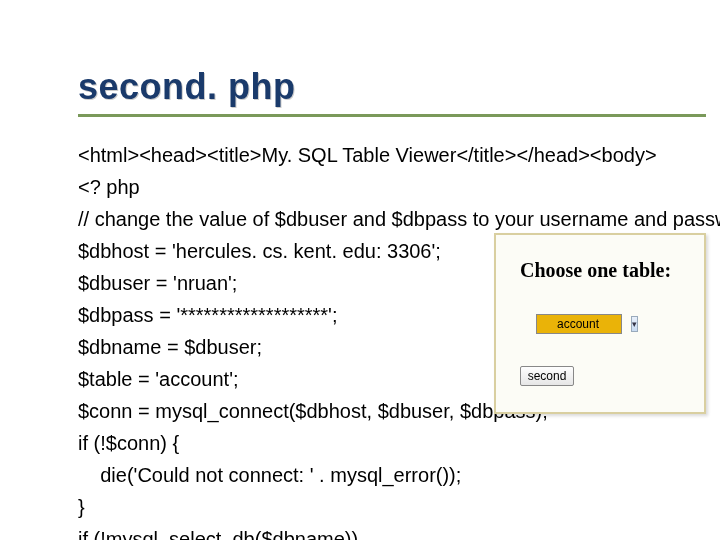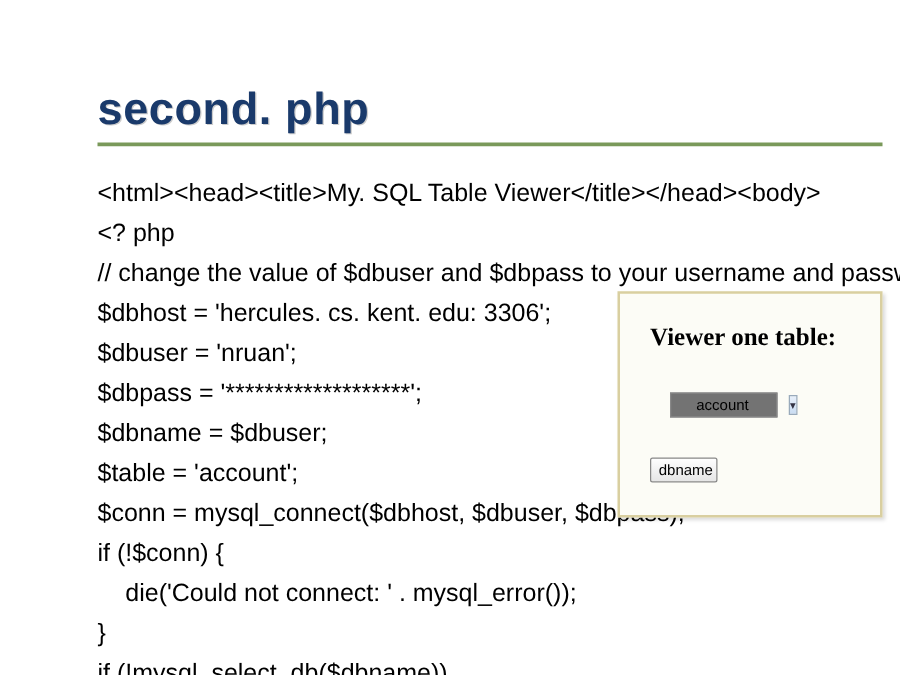--- a/index.html
+++ b/index.html
@@ -50,21 +50,21 @@
       gap: 4px;
       align-items: center;
     }
     .select-box {
       display: inline-flex;
       align-items: center;
       justify-content: space-between;
       width: 86px;
       height: 20px;
       border: 1px solid #888;
-      background: #737373;
+      background: #eab308;
       font-family: Arial, Helvetica, sans-serif;
       font-size: 12px;
       padding: 0 2px 0 4px;
       color: #000;
     }
     .select-arrow {
       width: 15px;
       height: 16px;
       background: linear-gradient(#e8f0fb, #c9dcf2);
       border: 1px solid #9ab;
@@ -103,21 +103,21 @@
 $dbname = $dbuser;
 $table = 'account';
 $conn = mysql_connect($dbhost, $dbuser, $dbpass);
 if (!$conn) {
     die('Could not connect: ' . mysql_error());
 }
 if (!mysql_select_db($dbname))
     die("Can't select database");</div>
 
 <div class="inset-panel">
-  <div class="inset-title">Viewer one table:</div>
+  <div class="inset-title">Choose one table:</div>
   <div class="inset-row">
     <div class="select-box">
       <span>account</span>
       <span class="select-arrow">▾</span>
     </div>
   </div>
-  <div class="submit-btn">dbname</div>
+  <div class="submit-btn">second</div>
 </div>
 
 </body></html>

